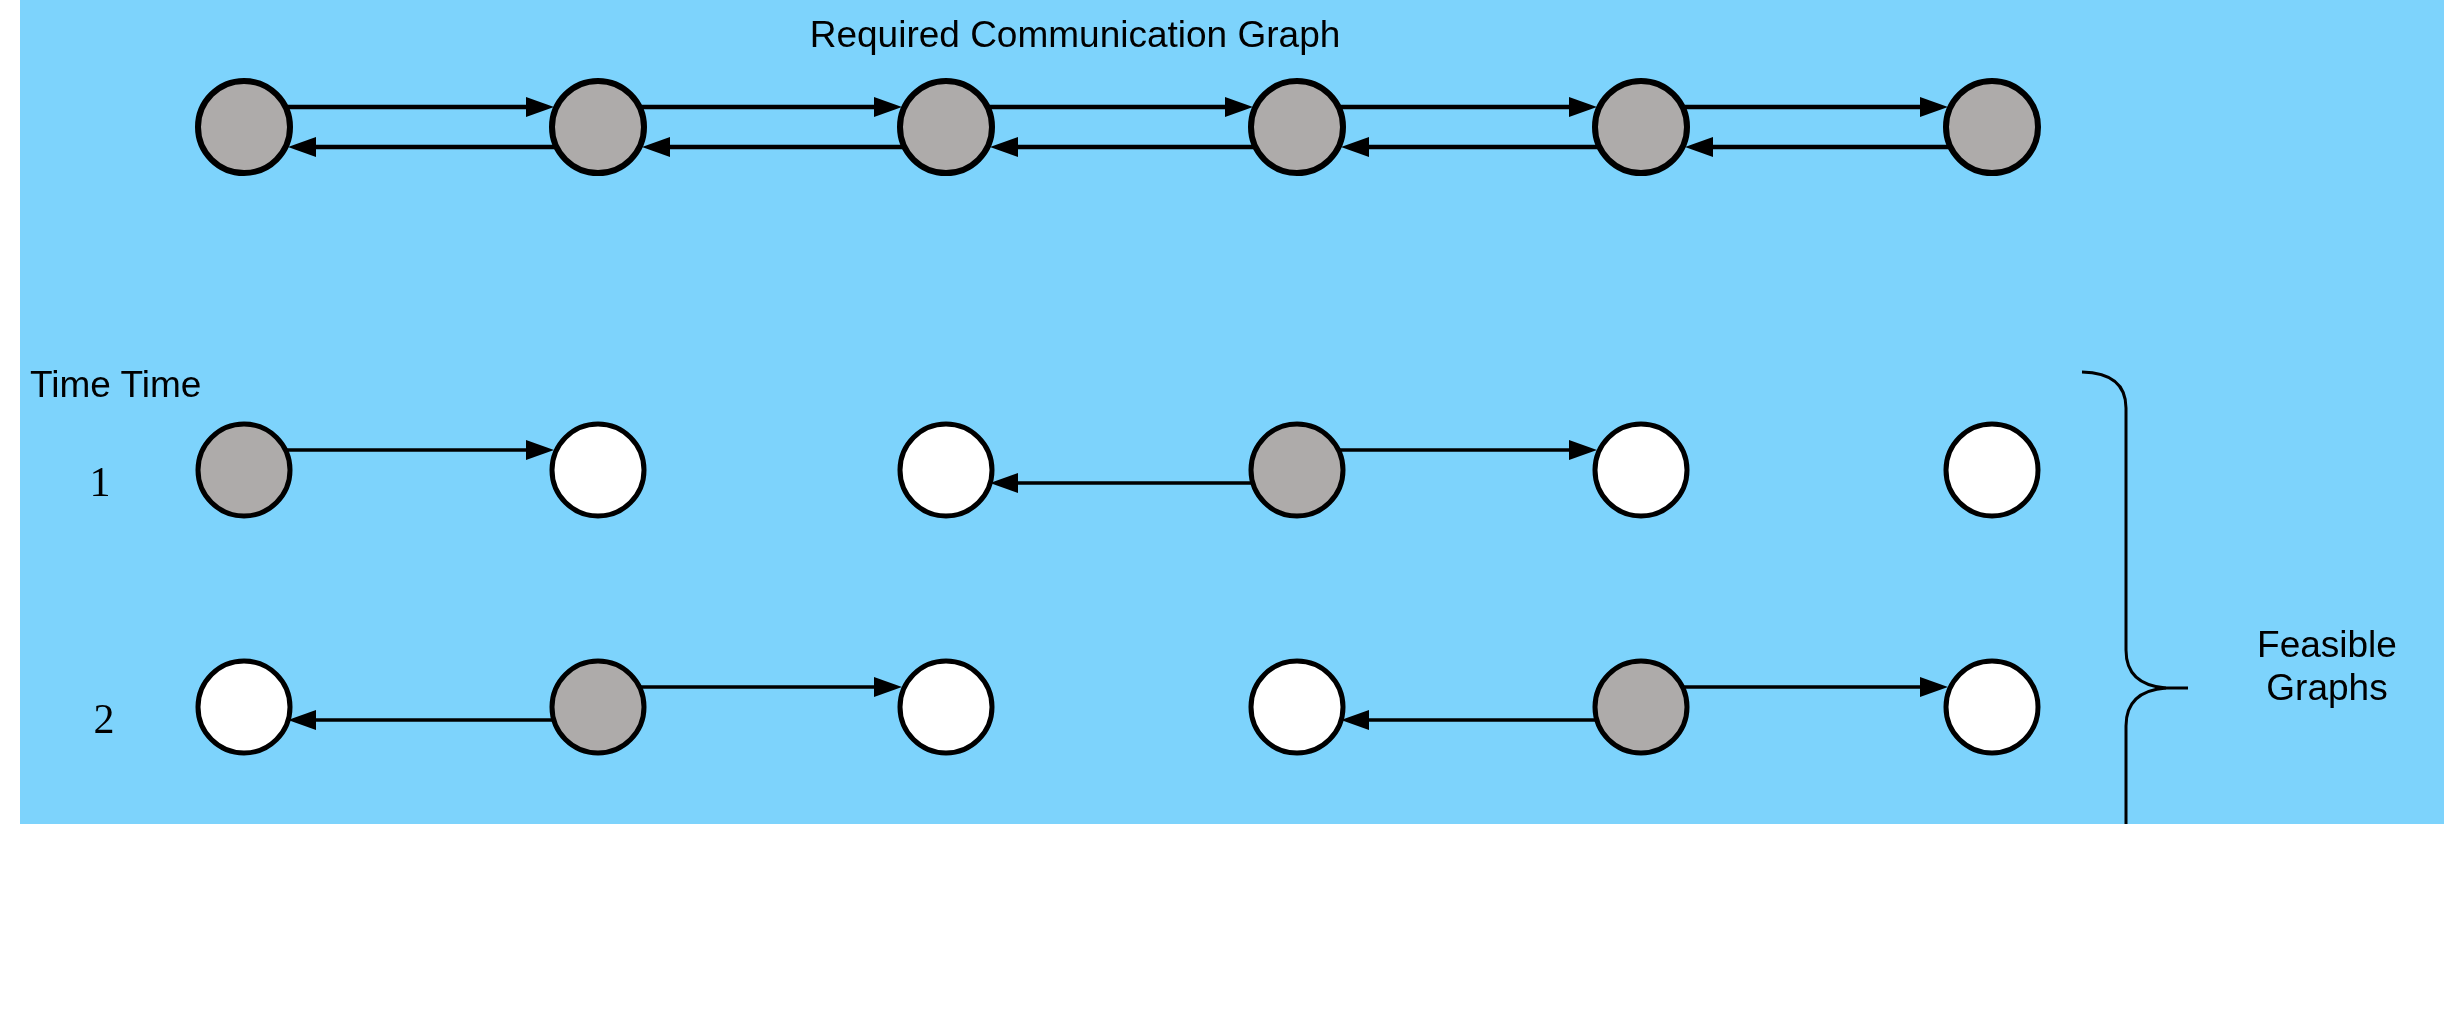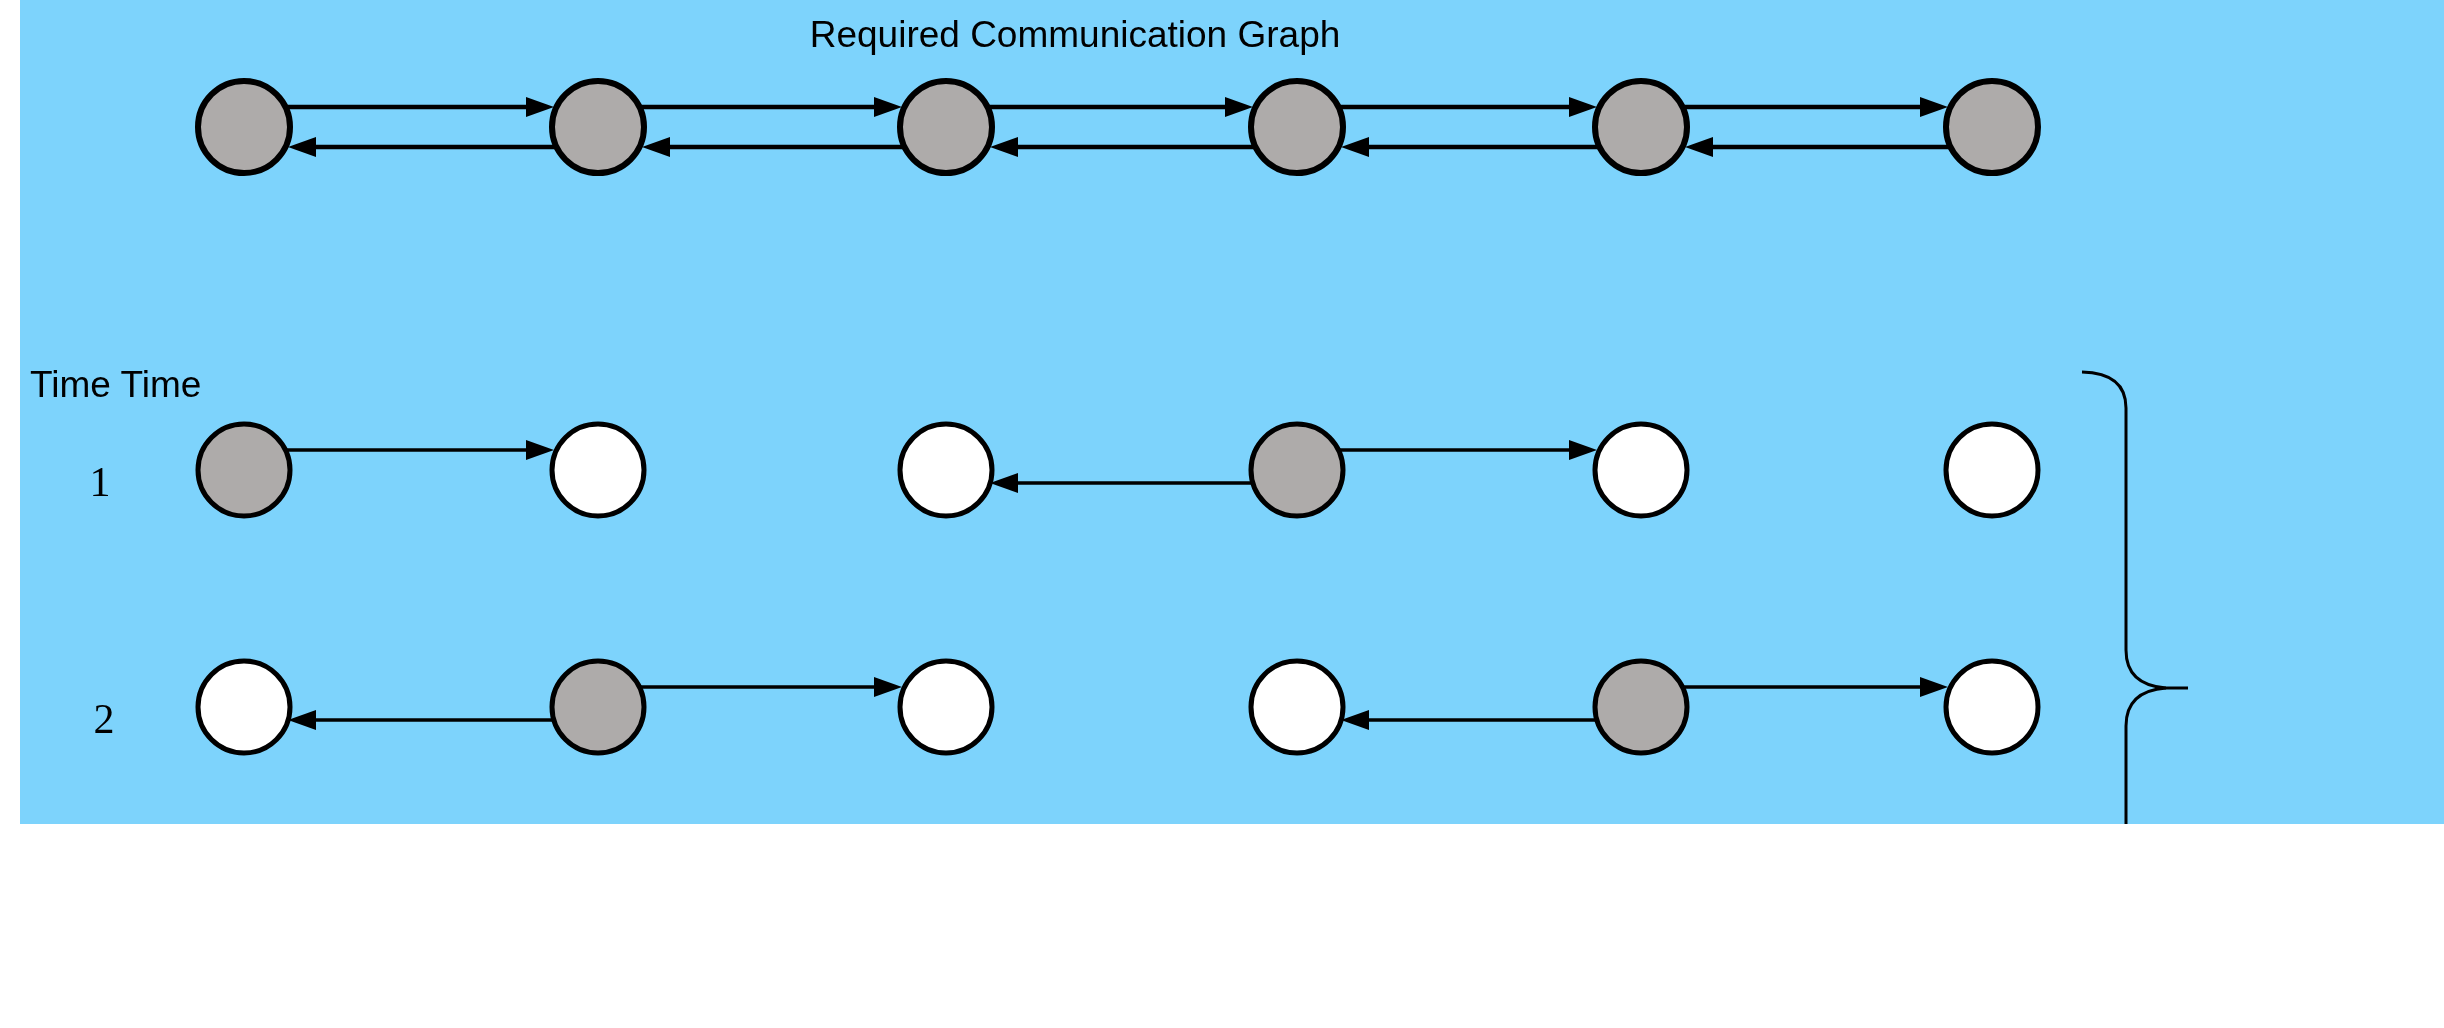--- a/index.html
+++ b/index.html
@@ -101,15 +101,17 @@
       </g>
   </svg>
 
   <div class="lbl title">Required Communication Graph</div>
   <div class="lbl timeslot">Time Time</div>
   <div class="lbl slotnum" id="sn1">1</div>
   <div class="lbl slotnum" id="sn2">2</div>
   <div class="lbl slotnum" id="sn3">3</div>
 
   <div class="feasible">
+    <div>Feasible</div>
+    <div>Graphs</div>
   </div>
 
 </div>
 
 </body></html>

